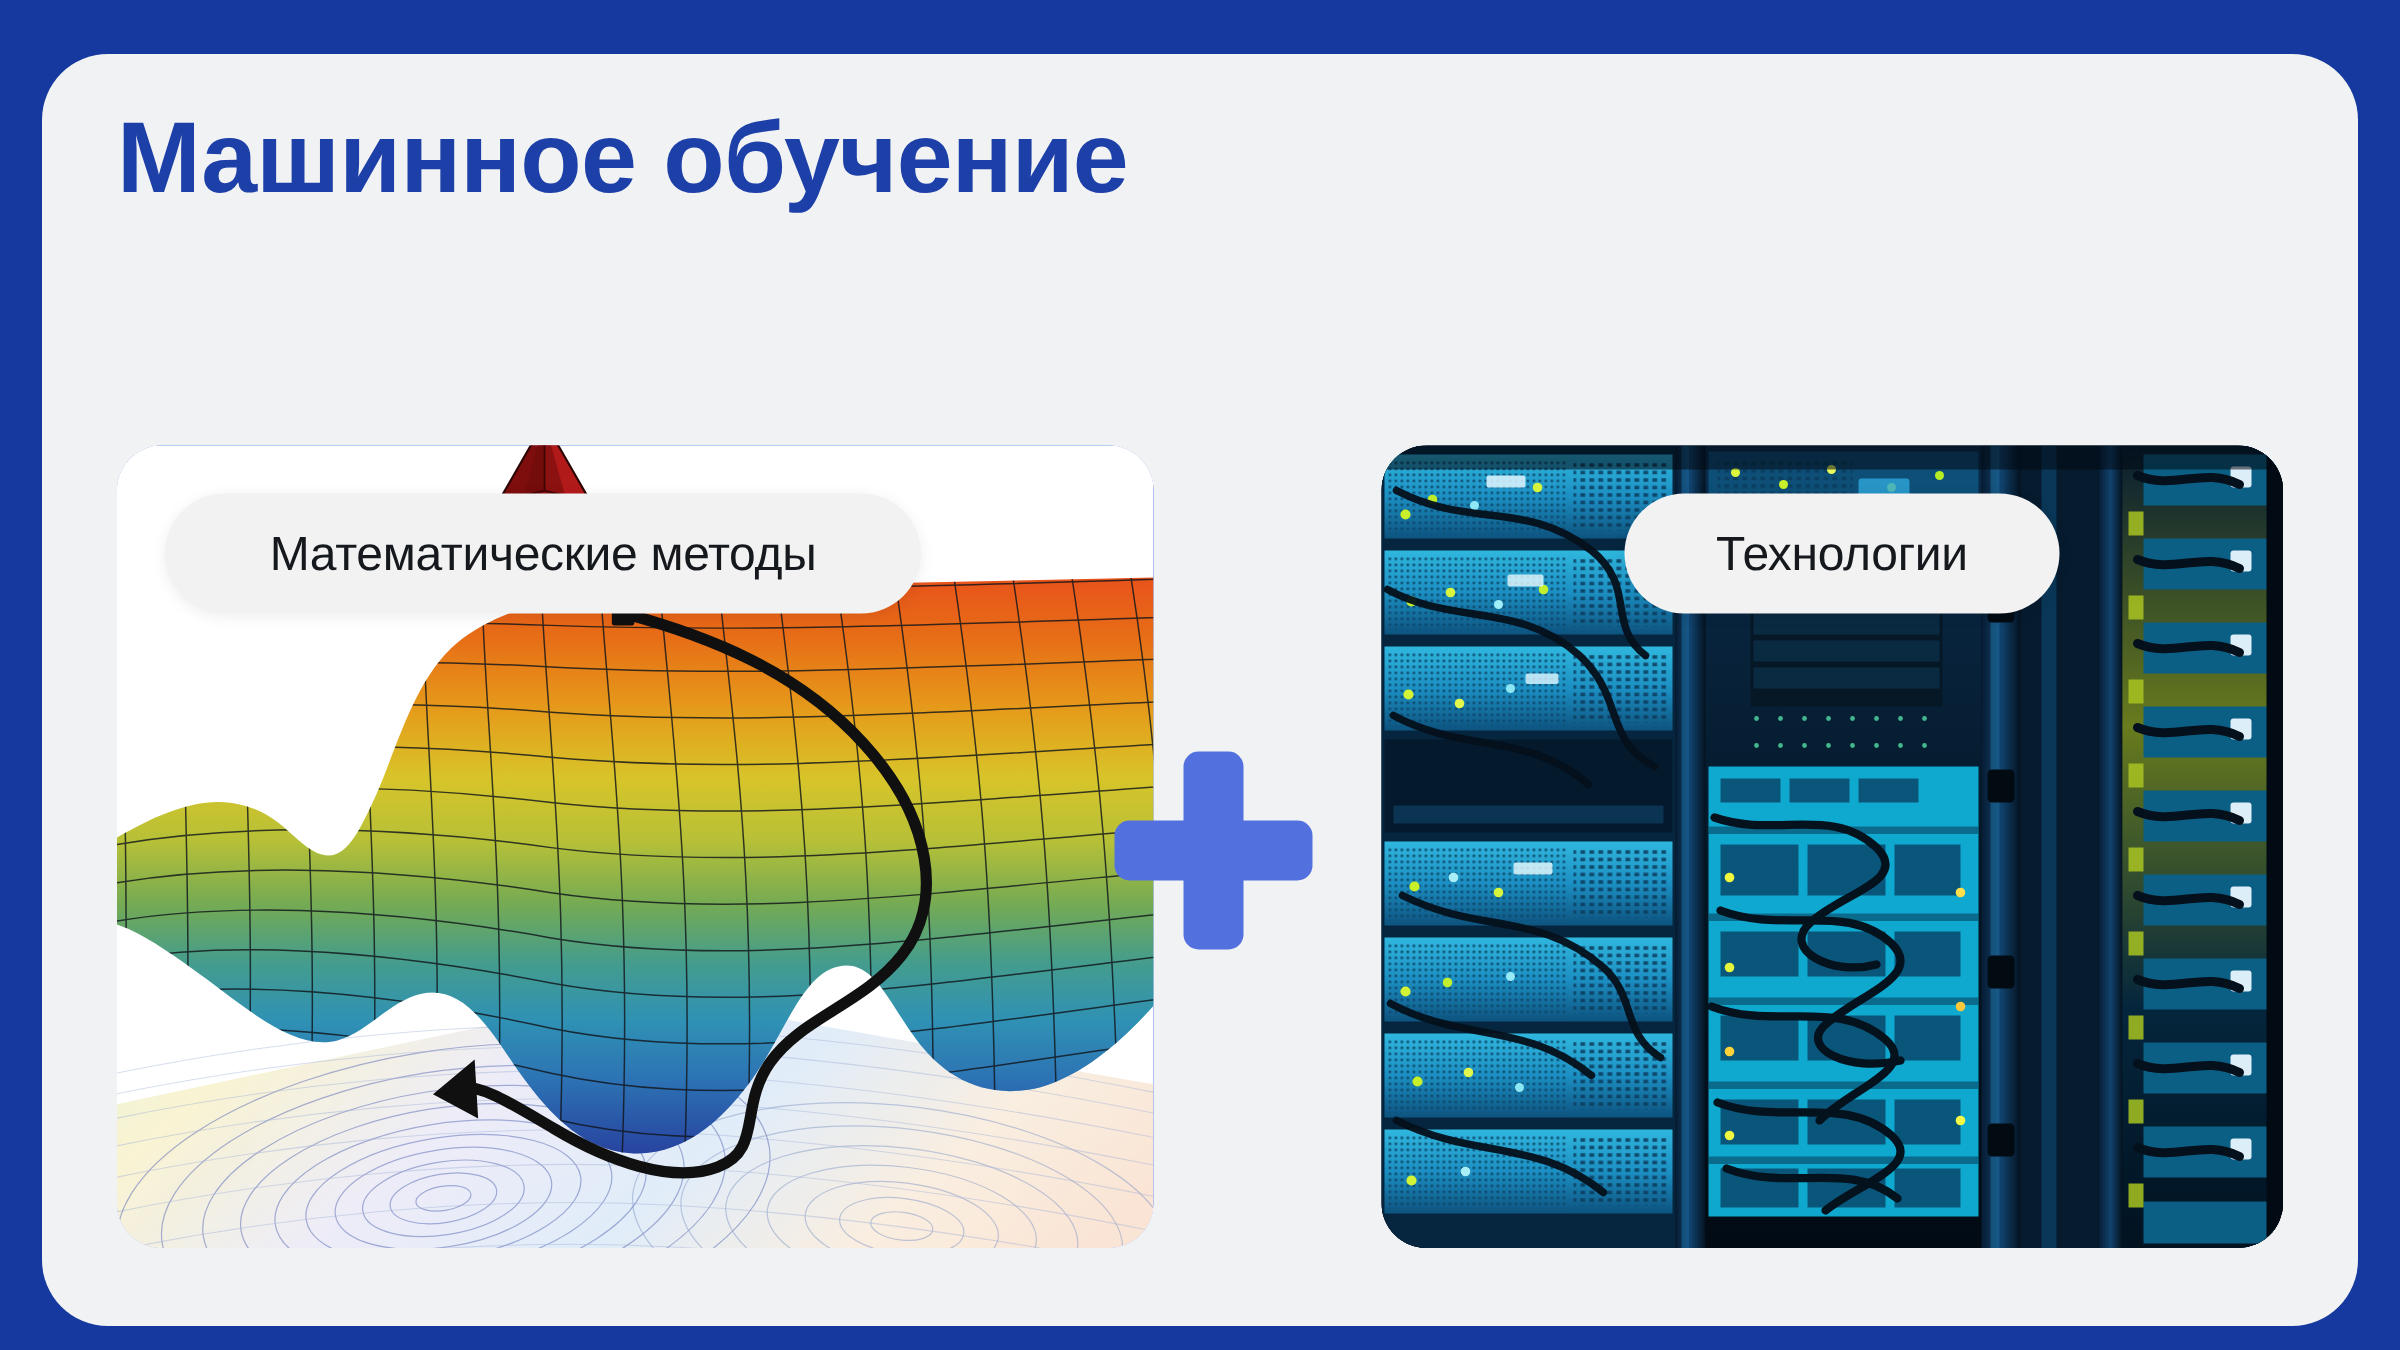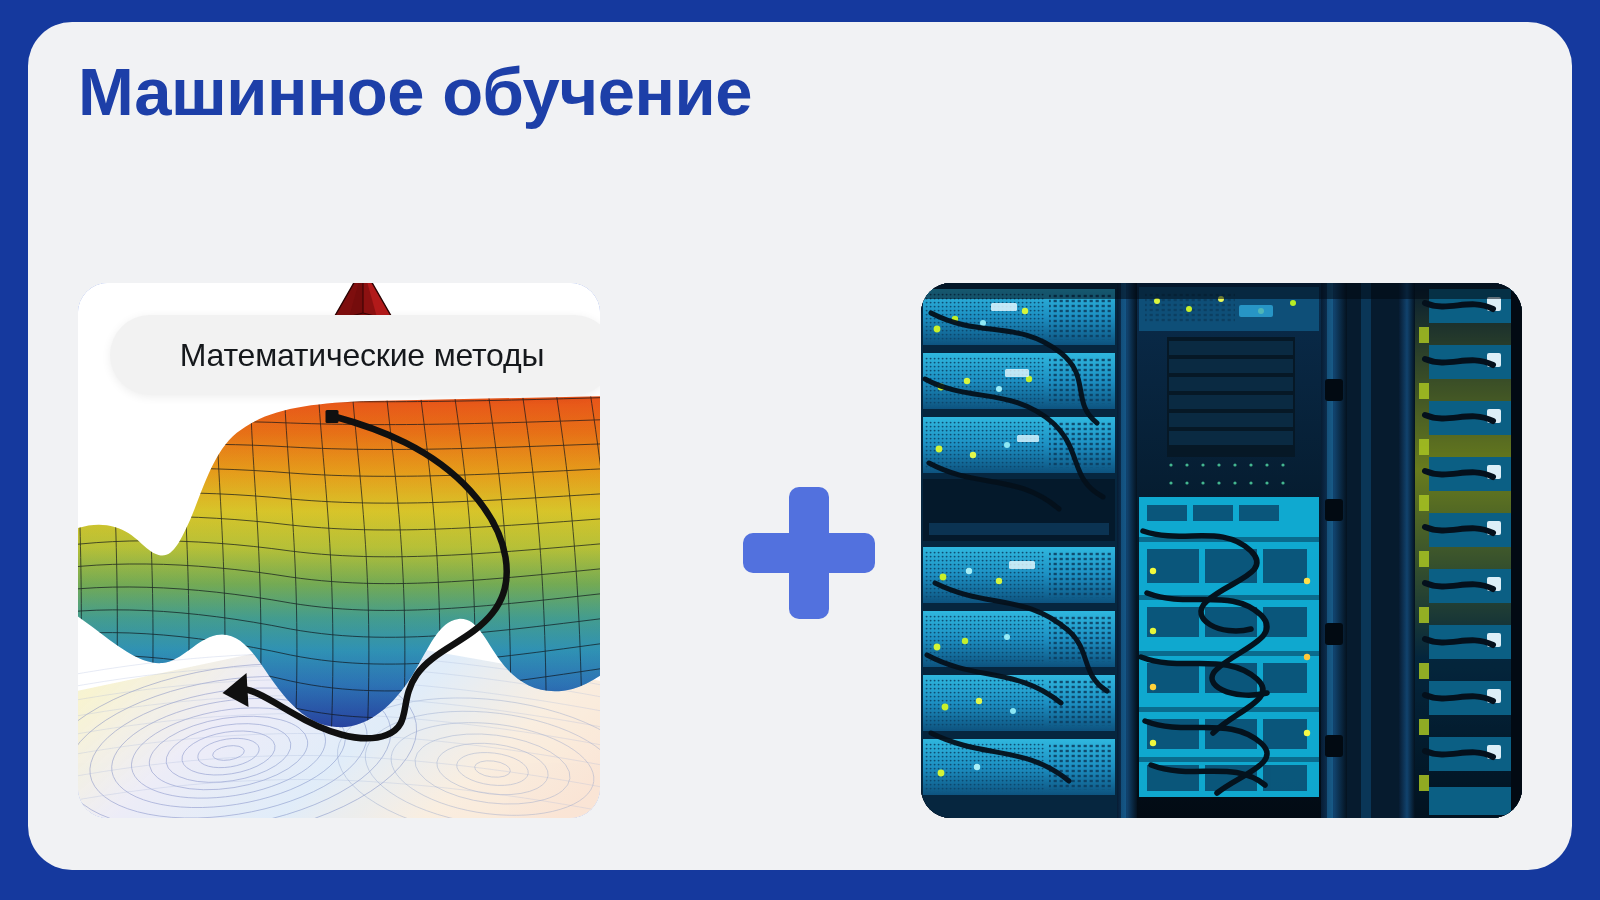--- a/index.html
+++ b/index.html
@@ -22,21 +22,21 @@
     position: relative;
     width: 1600px;
     height: 900px;
     background: #15399E;
   }
 
   
   .card {
     position: absolute;
     left: 28px;
-    top: 22px;
+    top: 36px;
     width: 1544px;
     height: 848px;
     background: #F1F2F4;
     border-radius: 44px;
     overflow: hidden;
   }
 
   
   .heading {
     position: absolute;
@@ -74,21 +74,21 @@
   }
 
   .panel {
     position: absolute;
     top: 0;
     height: 535px;
     border-radius: 30px;
     overflow: hidden;
   }
 
-  .panel-left  { left: 0px;   width: 522px; background: #1d4ed8; padding-left: 41px; }
+  .panel-left  { left: 0px;   width: 691px; background: #1d4ed8; padding-left: 41px; }
   .panel-right { left: 843px; width: 601px; background: #05172E; }
 
   
   .pill {
     position: absolute;
     z-index: 20;
     background: #F2F2F2;
     border-radius: 999px;
     color: #15181C;
     font-size: 32px;
@@ -638,20 +638,21 @@
                 </g>
               </g>
 
               <rect x="590" y="0" width="11" height="535" fill="#020A13"></rect>
             </g>
 
             <rect x="0" y="0" width="601" height="16" fill="#020A13" opacity="0.55"></rect>
           </svg>
         </div>
 
+        <div class="pill pill-right">Технологии</div>
       </div>
 
       <div class="plus-wrap">
         <div class="plus-bar plus-v"></div>
         <div class="plus-bar plus-h"></div>
       </div>
 
     </div>
   </div>
 </div>

